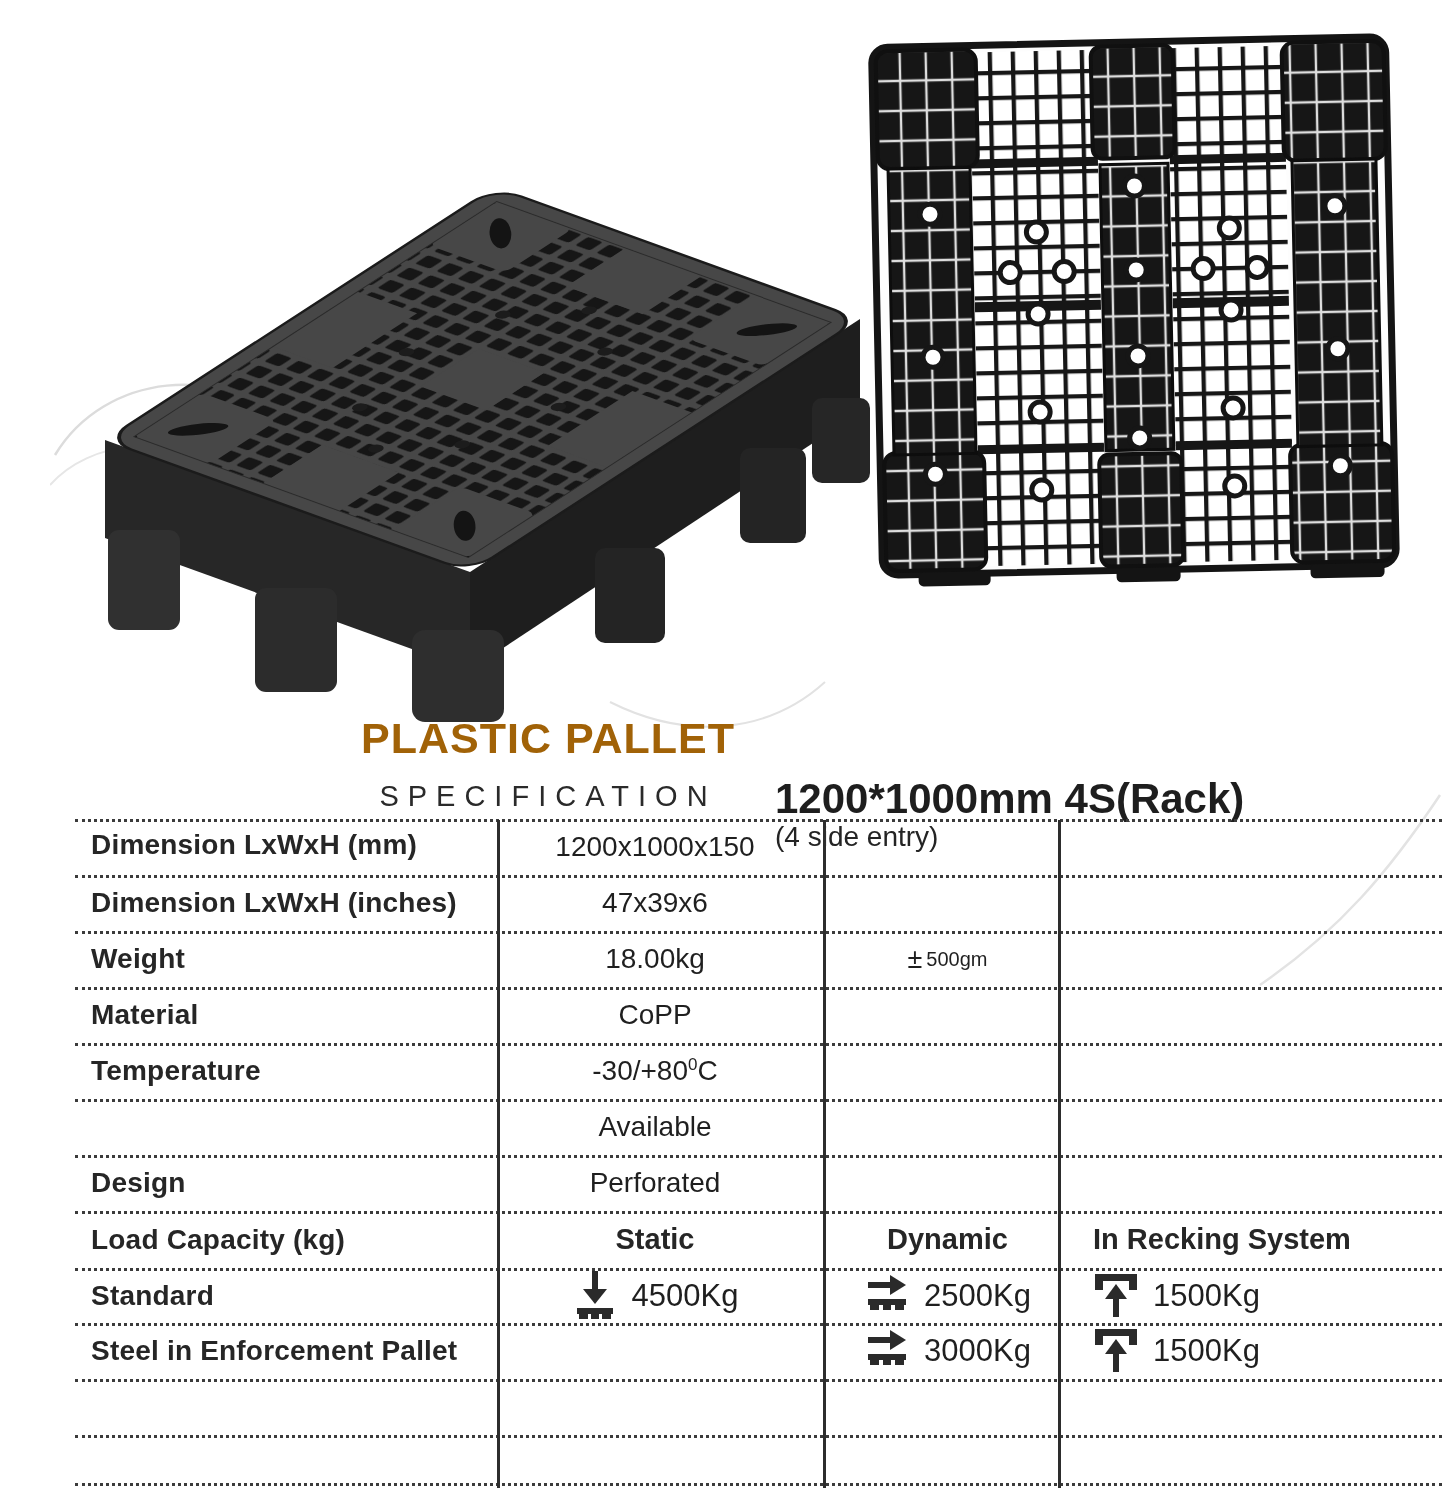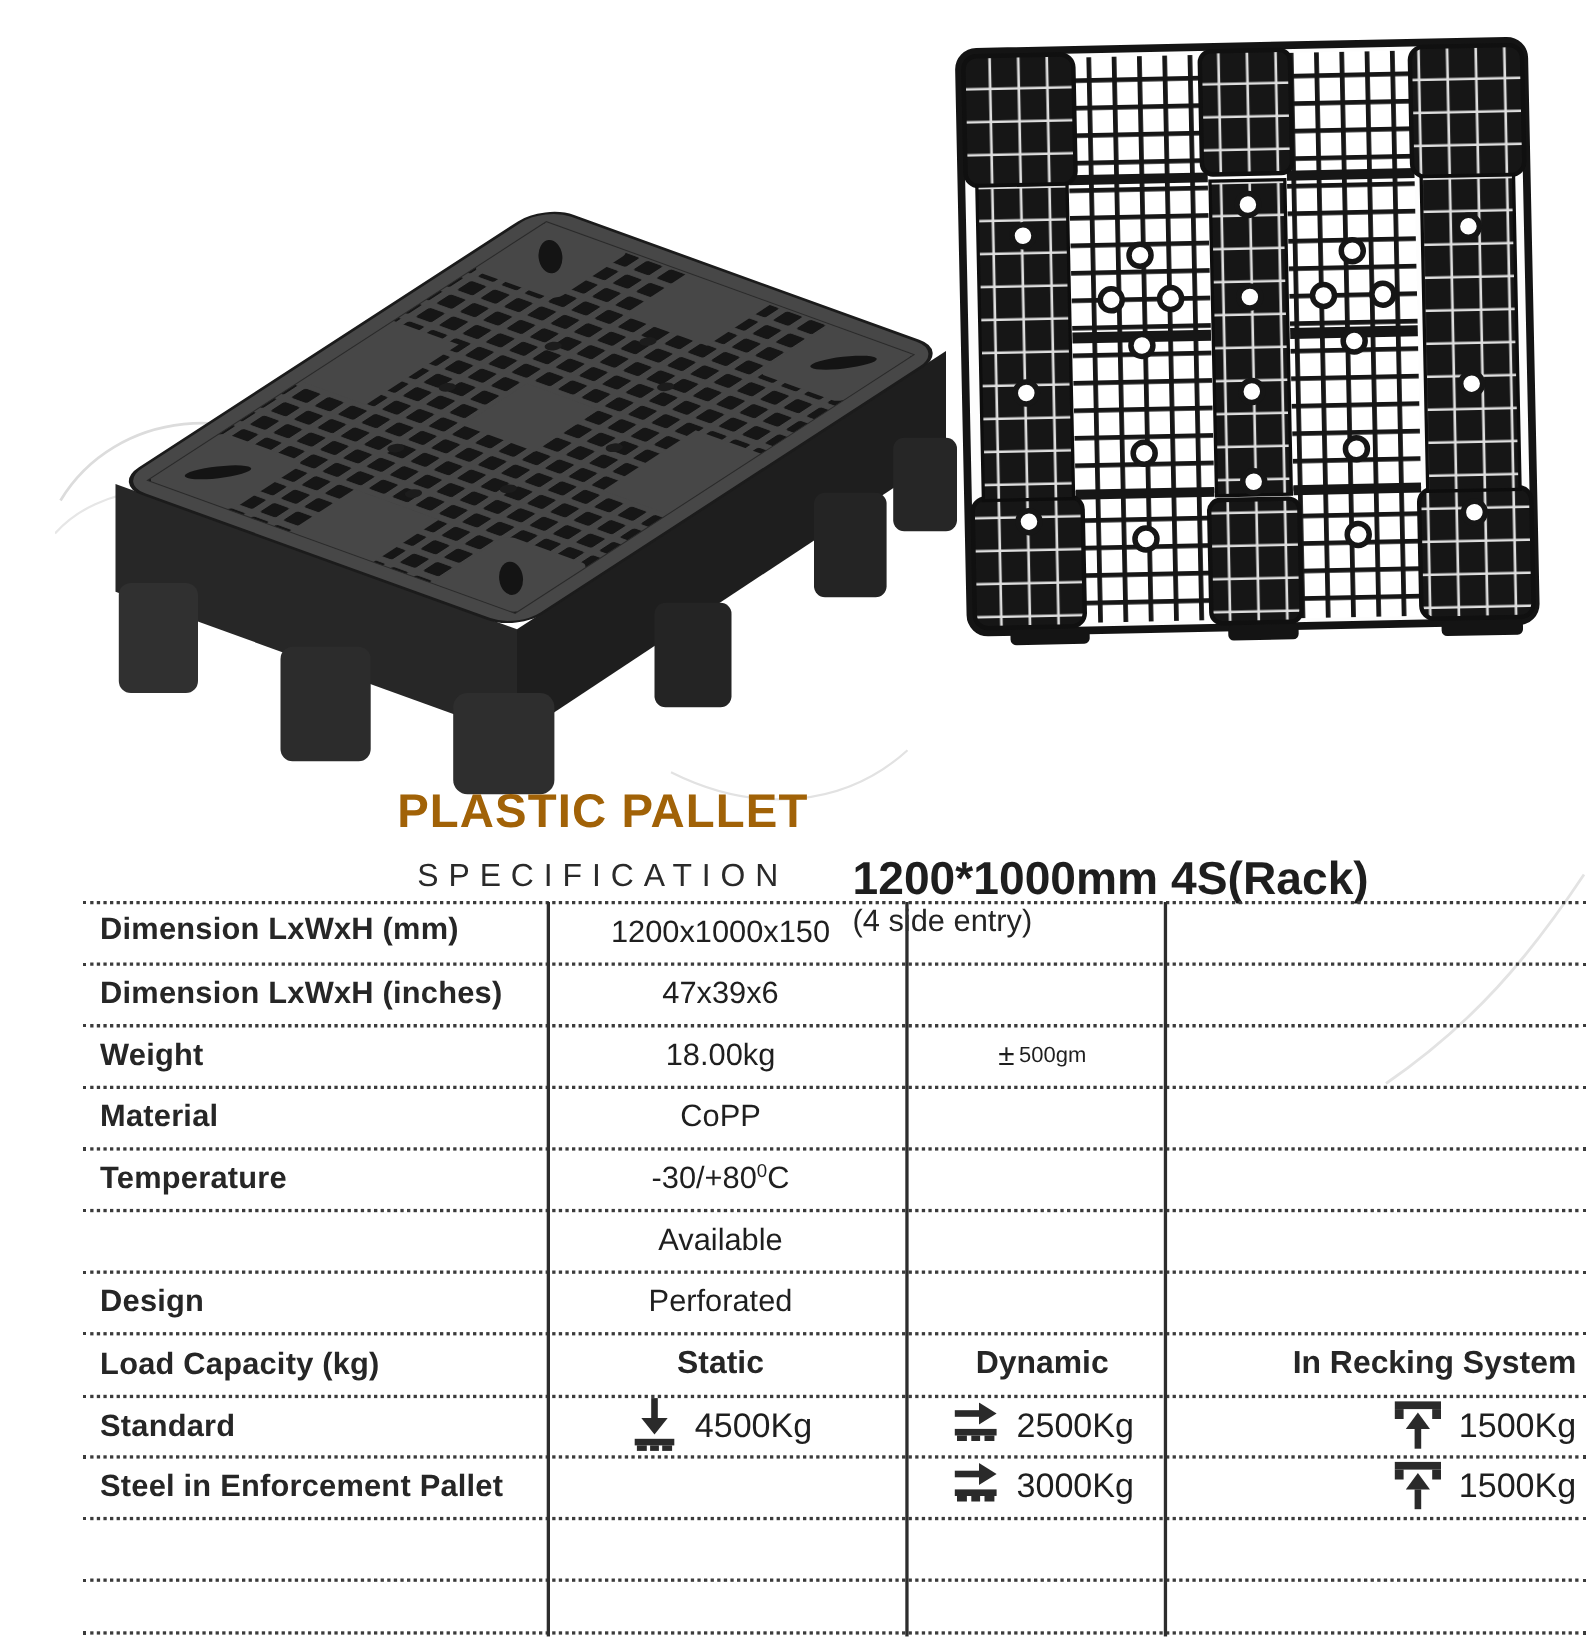--- a/index.html
+++ b/index.html
@@ -14,21 +14,21 @@
   #product-title{font-size:42px;font-weight:700;color:#1e1e1e;white-space:nowrap;}
   #product-note{font-size:28px;color:#242424;padding-right:45px;margin-top:-2px;}
   
   .hline{position:absolute;left:75px;width:1367px;height:0;border-top:3px dotted #3b3b3b;}
   .vline{position:absolute;width:3px;background:#2d2d2d;}
   
   .cell{position:absolute;display:flex;align-items:center;padding-left:32px;}
   .c1{left:75px;width:420px;padding-left:16px;box-sizing:border-box;}
   .c2{left:500px;width:320px;justify-content:center;padding-right:42px;box-sizing:border-box;}
   .c3{left:825px;width:231px;justify-content:center;padding-right:18px;box-sizing:border-box;}
-  .c4{left:1061px;width:372px;justify-content:flex-end;box-sizing:border-box;}
+  .c4{left:1061px;width:372px;justify-content:flex-start;box-sizing:border-box;}
   .lbl{font-size:28px;font-weight:700;color:#262626;letter-spacing:0.2px;white-space:nowrap;}
   .val{font-size:28px;font-weight:400;color:#1f1f1f;white-space:nowrap;}
   .hdr{font-size:29px;font-weight:700;color:#262626;white-space:nowrap;}
   .loadval{font-size:31px;font-weight:400;color:#1f1f1f;margin-left:14px;white-space:nowrap;}
   .tol-sign{font-size:27px;color:#1f1f1f;}
   .tol-txt{font-size:20px;color:#1f1f1f;margin-left:4px;}
   sup.deg{font-size:17px;vertical-align:super;line-height:0;}
   .icon{flex:0 0 auto;}
 </style>
 </head>

